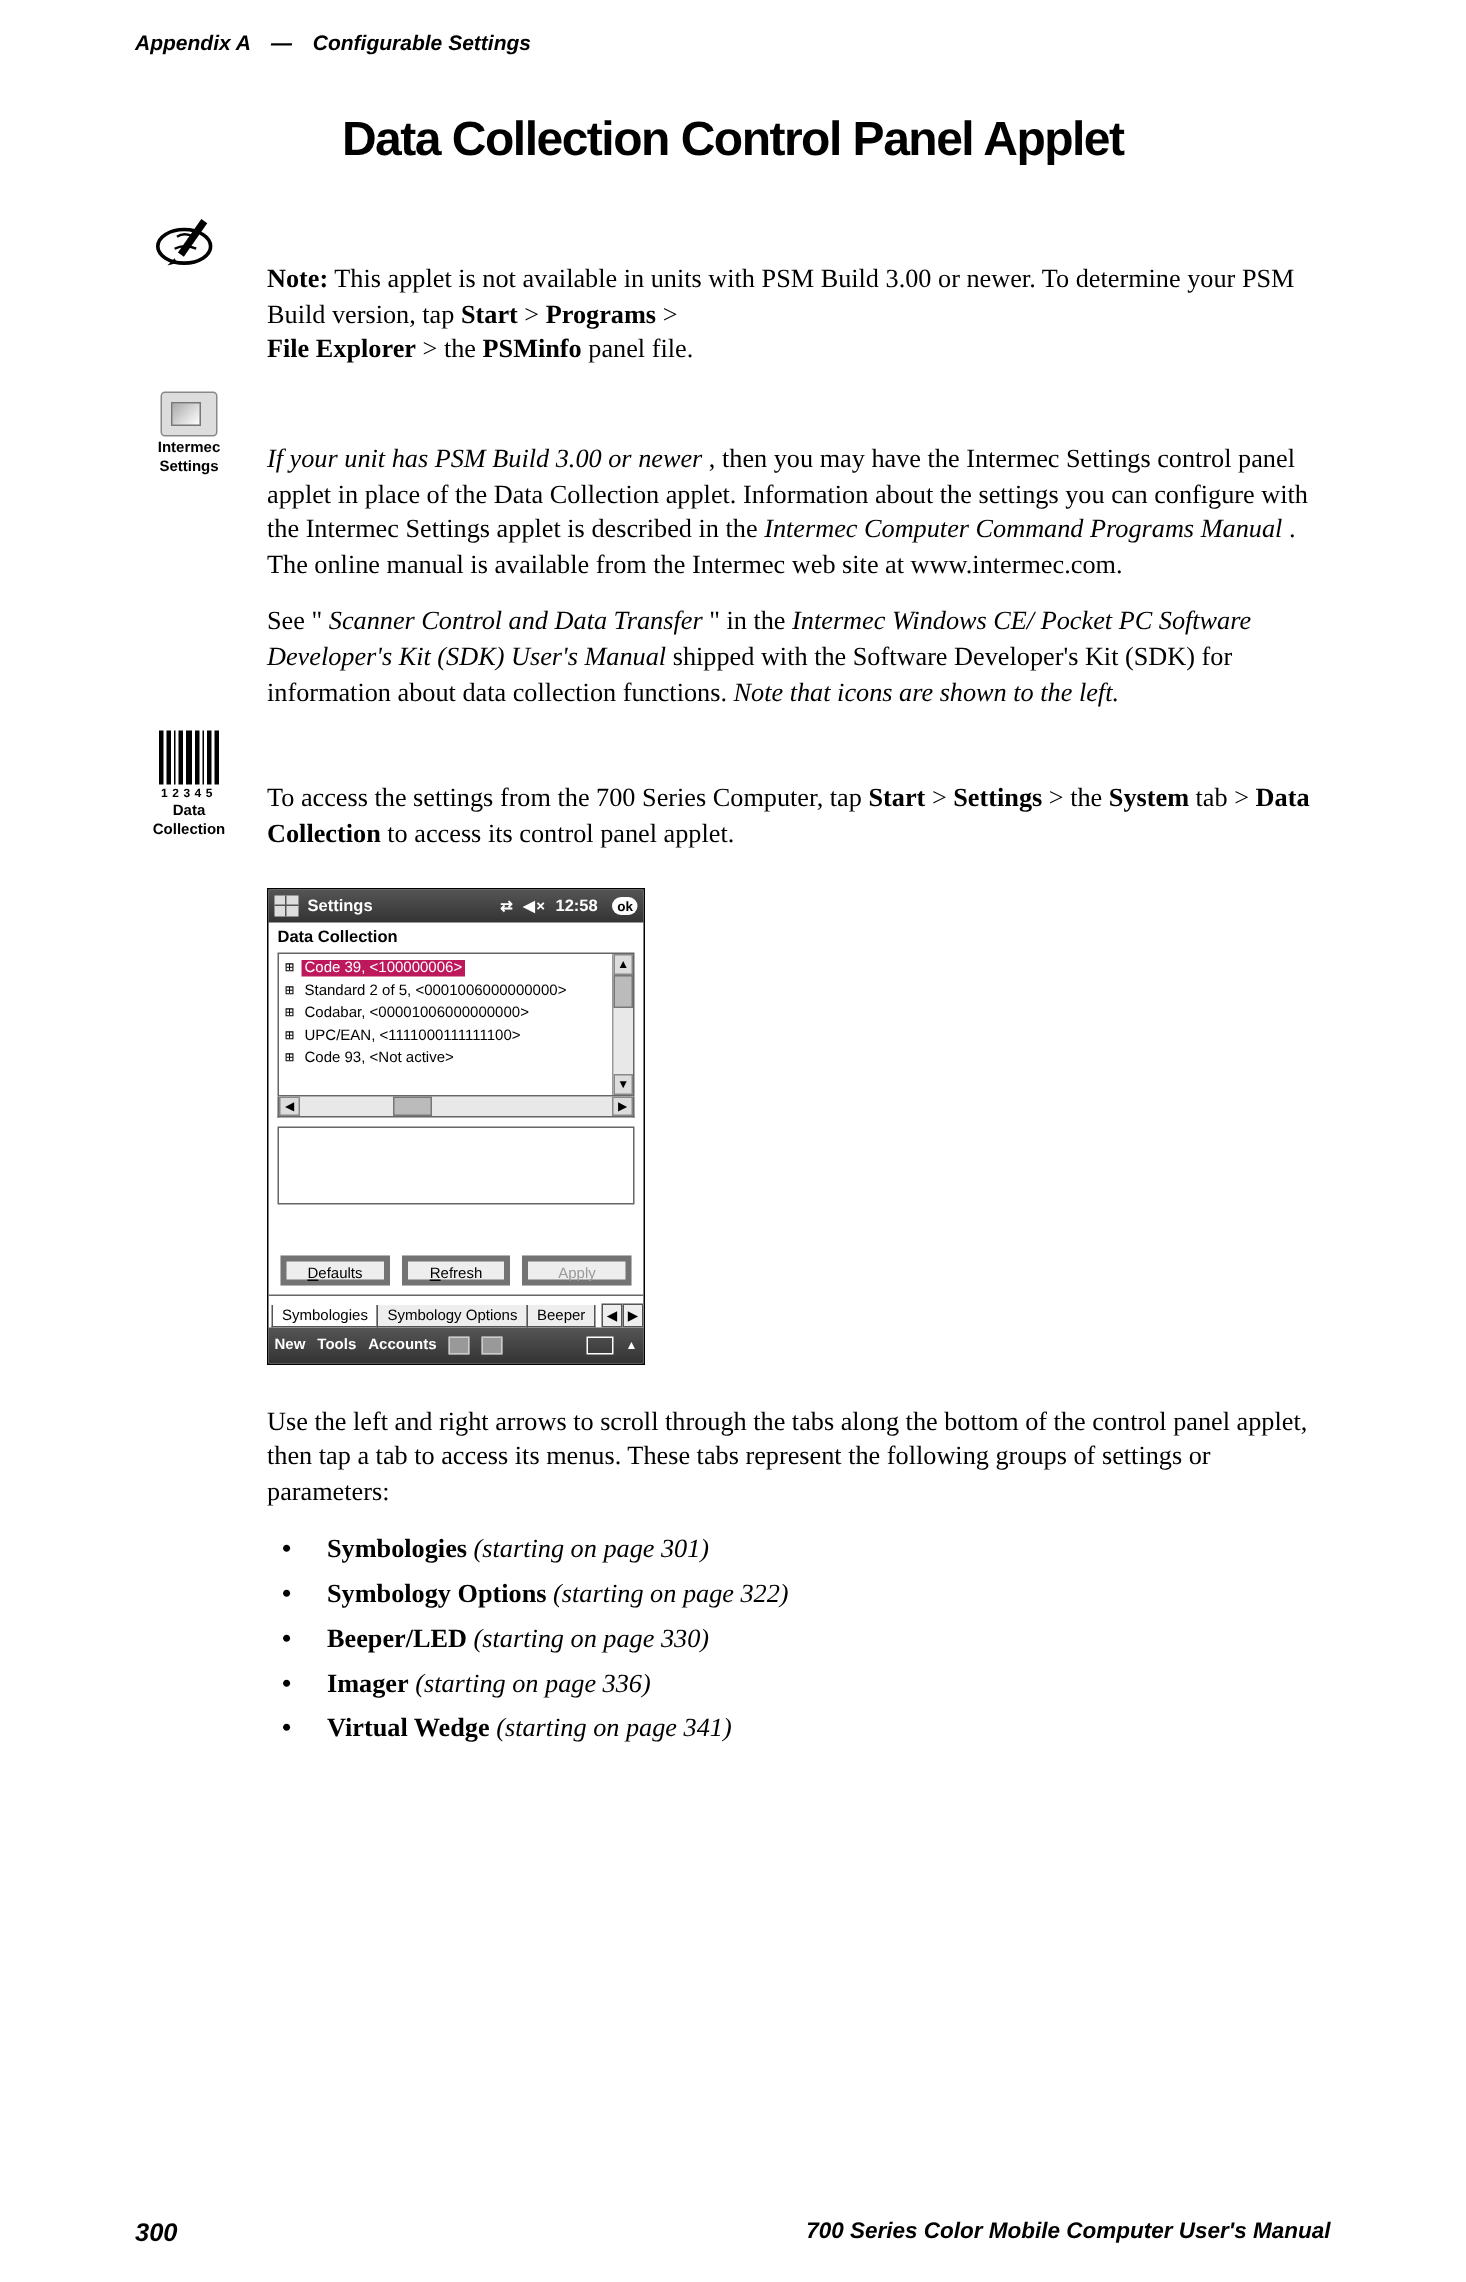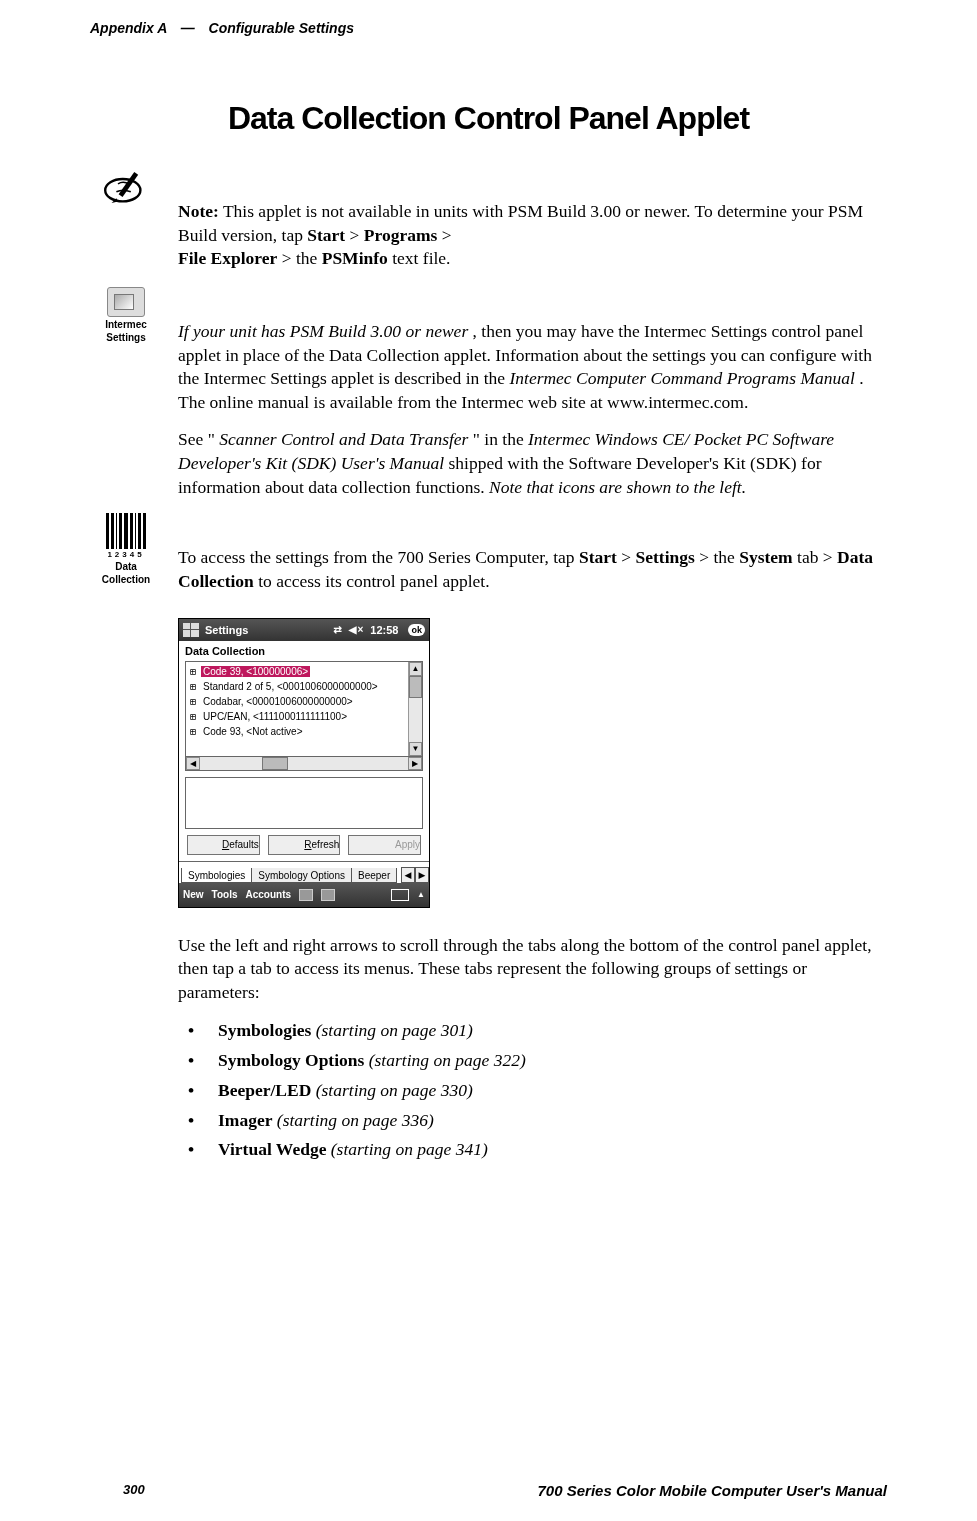--- a/index.html
+++ b/index.html
@@ -12,21 +12,21 @@
       position: relative;
       padding: 20px 90px 20px 90px;
     }
     .header-row {
       display: flex;
       justify-content: space-between;
       font-family: Arial, Helvetica, sans-serif;
       font-weight: bold;
       font-style: italic;
       font-size: 14px;
-      margin-bottom: 64px;
+      margin-bottom: 38px;
     }
     h1.section-title {
       font-family: Arial, Helvetica, sans-serif;
       font-weight: 900;
       font-size: 32px;
       letter-spacing: -1px;
       margin-bottom: 28px;
       font-stretch: condensed;
       text-align: center;
     }
@@ -147,22 +147,22 @@
     .hscroll .arr { width:14px; background:#ddd; border:1px solid #888; font-size:8px; text-align:center; line-height:12px;}
     .hscroll .track { flex:1; position:relative;}
     .hscroll .thumb { position:absolute; left:30%; width:26px; top:0; bottom:0; background:#bbb; border:1px solid #777;}
     .blank-area {
       border:1px solid #666; margin:6px 6px 0; height:52px; background:#fff;
     }
     .btnrow {
       display:flex; gap:8px; padding:6px 8px; justify-content:space-between;
     }
     .wbtn {
-      flex:1; border:1px solid #737373; background:#eee; height:20px;
-      font-size:10px; text-align:right; line-height:18px;
+      flex:1; border:4px solid #737373; background:#eee; height:20px;
+      font-size:10px; text-align:center; line-height:18px;margin-top:28px;
     }
     .wbtn.disabled { color:#999; }
     .wbtn .ul { text-decoration: underline; }
     .tabstrip {
       display:flex; border-top:1px solid #666; align-items:flex-end; height:22px; padding-left:2px;
     }
     .tab {
       border:1px solid #555; border-top:none; background:#eee;
       font-size:10px; padding:2px 6px 1px; margin-right:-1px;
     }
@@ -188,21 +188,21 @@
     ul.bullets li::before {
       content: "•"; font-weight:bold;
       display:inline-block; width:30px; padding-left:10px;
     }
     .footer {
       position:absolute; bottom:22px; left:90px; right:90px;
       display:flex; justify-content:space-between;
       font-family: Arial, Helvetica, sans-serif;
       font-weight:bold; font-style:italic;
     }
-    .footer .pno { font-size:13px;margin-left:33px; }
+    .footer .pno { font-size:17px; }
     .footer .man { font-size:15px; }
     .sig { display:inline-block; }
     .textatom { display:inline; }
   </style>
 </head>
 <body>
 
 <div class="header-row">
   <div>
     <span class="textatom">Appendix  A</span>
@@ -228,21 +228,21 @@
   <div class="text-col">
     <span class="b textatom">Note:</span>
     <span class="textatom"> This applet is not available in units with PSM Build 3.00 or newer. To determine your PSM Build version, tap </span>
     <span class="b textatom">Start</span>
     <span class="textatom"> &gt; </span>
     <span class="b textatom">Programs</span>
     <span class="textatom"> &gt; </span><br>
     <span class="b textatom">File Explorer</span>
     <span class="textatom"> &gt; the </span>
     <span class="b textatom">PSMinfo</span>
-    <span class="textatom"> text file.</span>
+    <span class="textatom"> panel file.</span>
   </div>
 </div>
 
 <div class="content-block">
   <div class="icon-col">
     <div class="intermec-icon">
       <div class="iglyph"></div>
       <span>Intermec</span>
       <span>Settings</span>
     </div>

